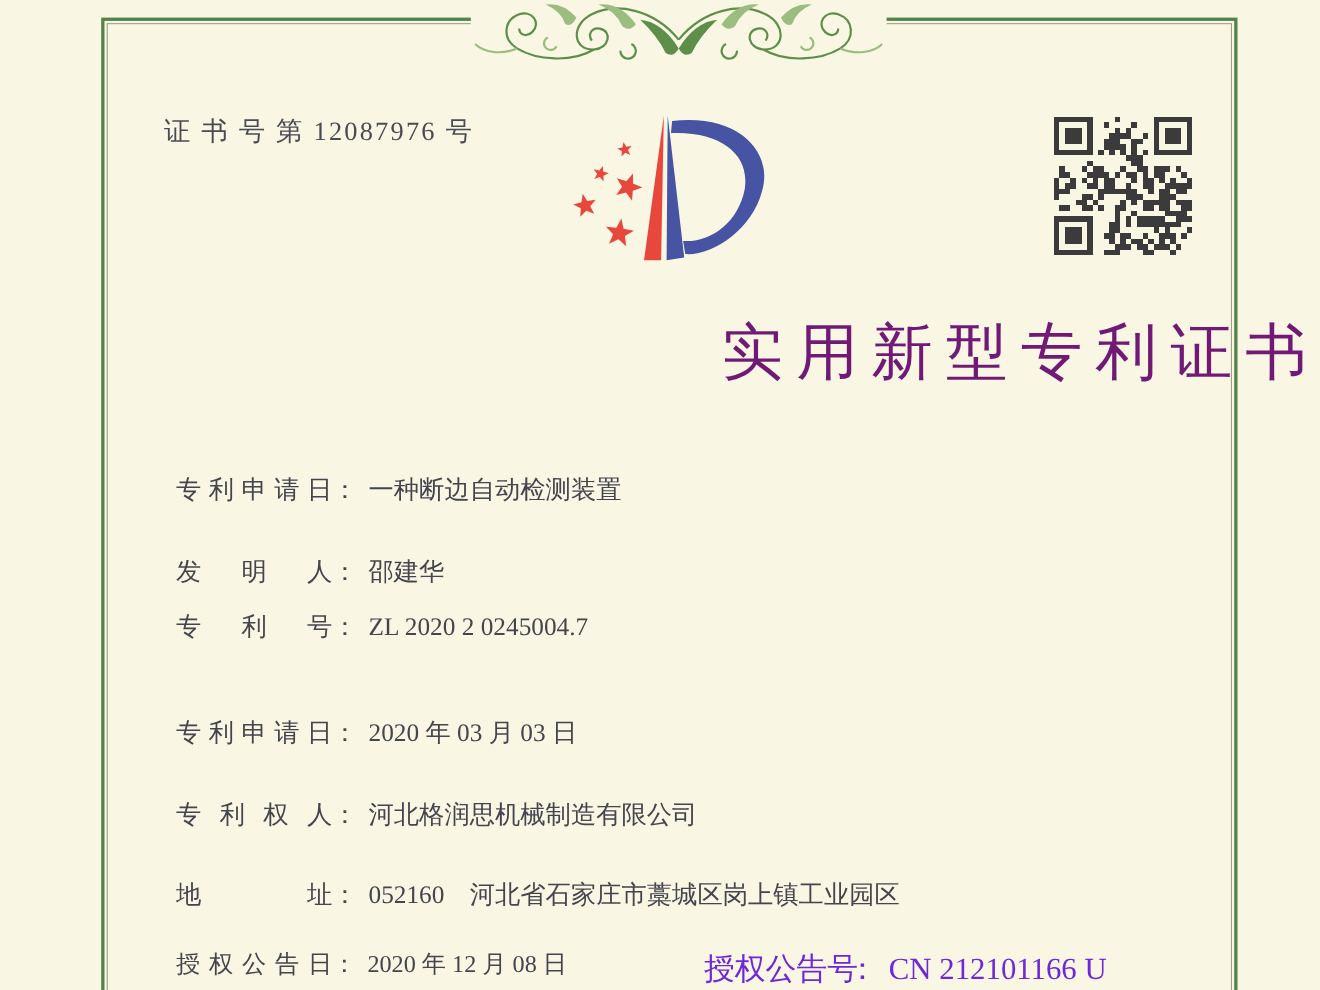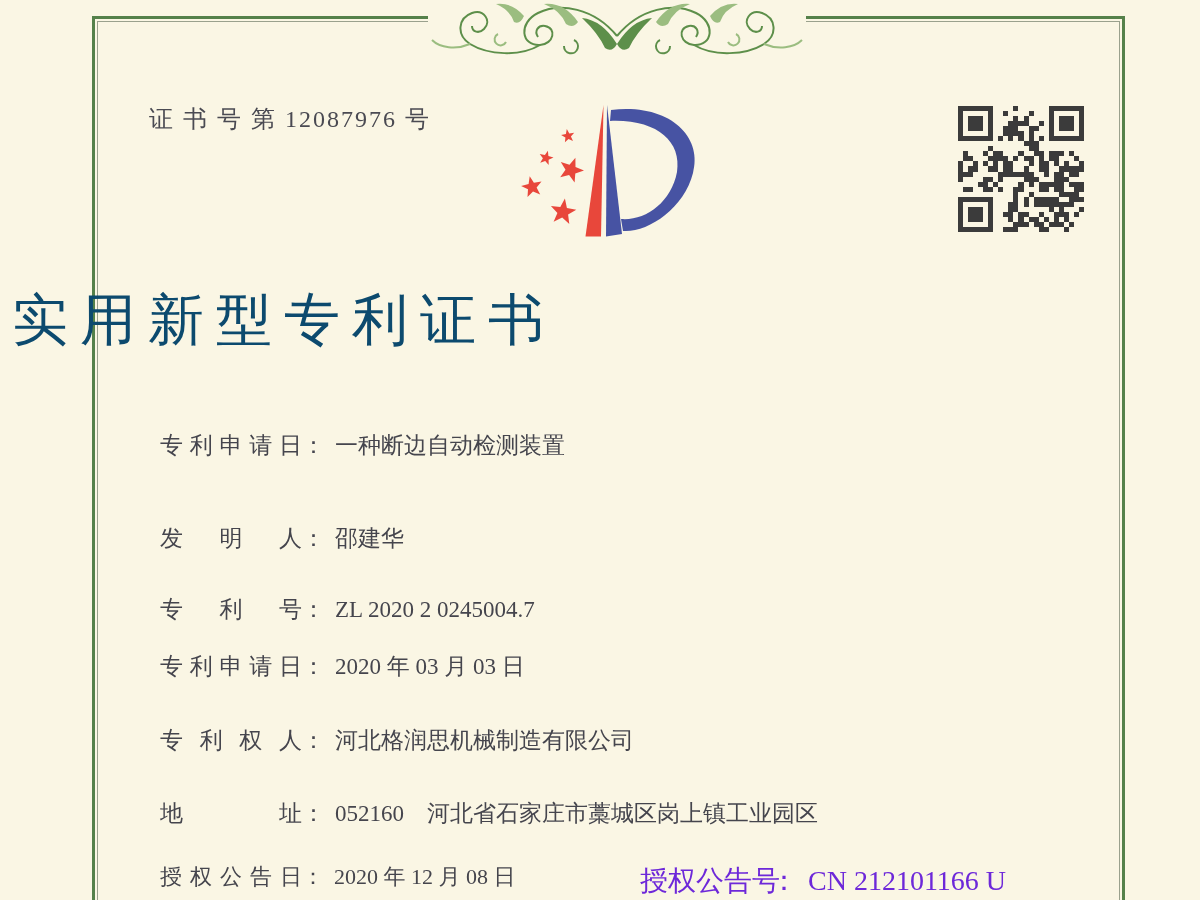--- a/index.html
+++ b/index.html
@@ -23,34 +23,34 @@
     background:#faf6e4;
   }
   .cert-no{
     position:absolute;left:133px;top:103px;
     font-size:24px;color:#4a4a52;letter-spacing:2px;white-space:nowrap;margin-left:16px;
   }
   .logo{position:absolute;left:500px;top:80px;}
   .qr{position:absolute;left:958px;top:106px;}
   .title{
     position:absolute;left:0;top:283px;width:1200px;
-    text-align:left;font-size:56px;color:#0c4a6e;
+    text-align:right;font-size:56px;color:#701a75;
     letter-spacing:12px;text-indent:12px;font-weight:500;white-space:nowrap;
   }
   .row{
     position:absolute;left:160px;white-space:nowrap;
     font-size:23px;color:#45454d;
   }
   .f-label{
     display:inline-block;width:142px;
     text-align:justify;text-align-last:justify;
   }
   .f-colon{display:inline-block;}
   .f-value{margin-left:10px;}
-  .row-1{top:430px}.row-2{top:523px}.row-3{top:594px}
+  .row-1{top:430px}.row-2{top:504px}.row-3{top:554px}
   .row-4{top:651px}.row-5{top:725px}.row-6{top:798px}
   .footer-right{position:absolute;left:640px;top:0;white-space:nowrap;}
   .footer-right .f-label{width:130px;}
   .footer-wrap{position:absolute;left:0;top:862px;width:1200px;height:38px;}
   .footer-left{position:absolute;left:160px;top:0;white-space:nowrap;font-size:22px;color:#45454d;}
   .footer-right{font-size:28px;color:#6d28d9;}
 </style>
 </head>
 <body>
 

